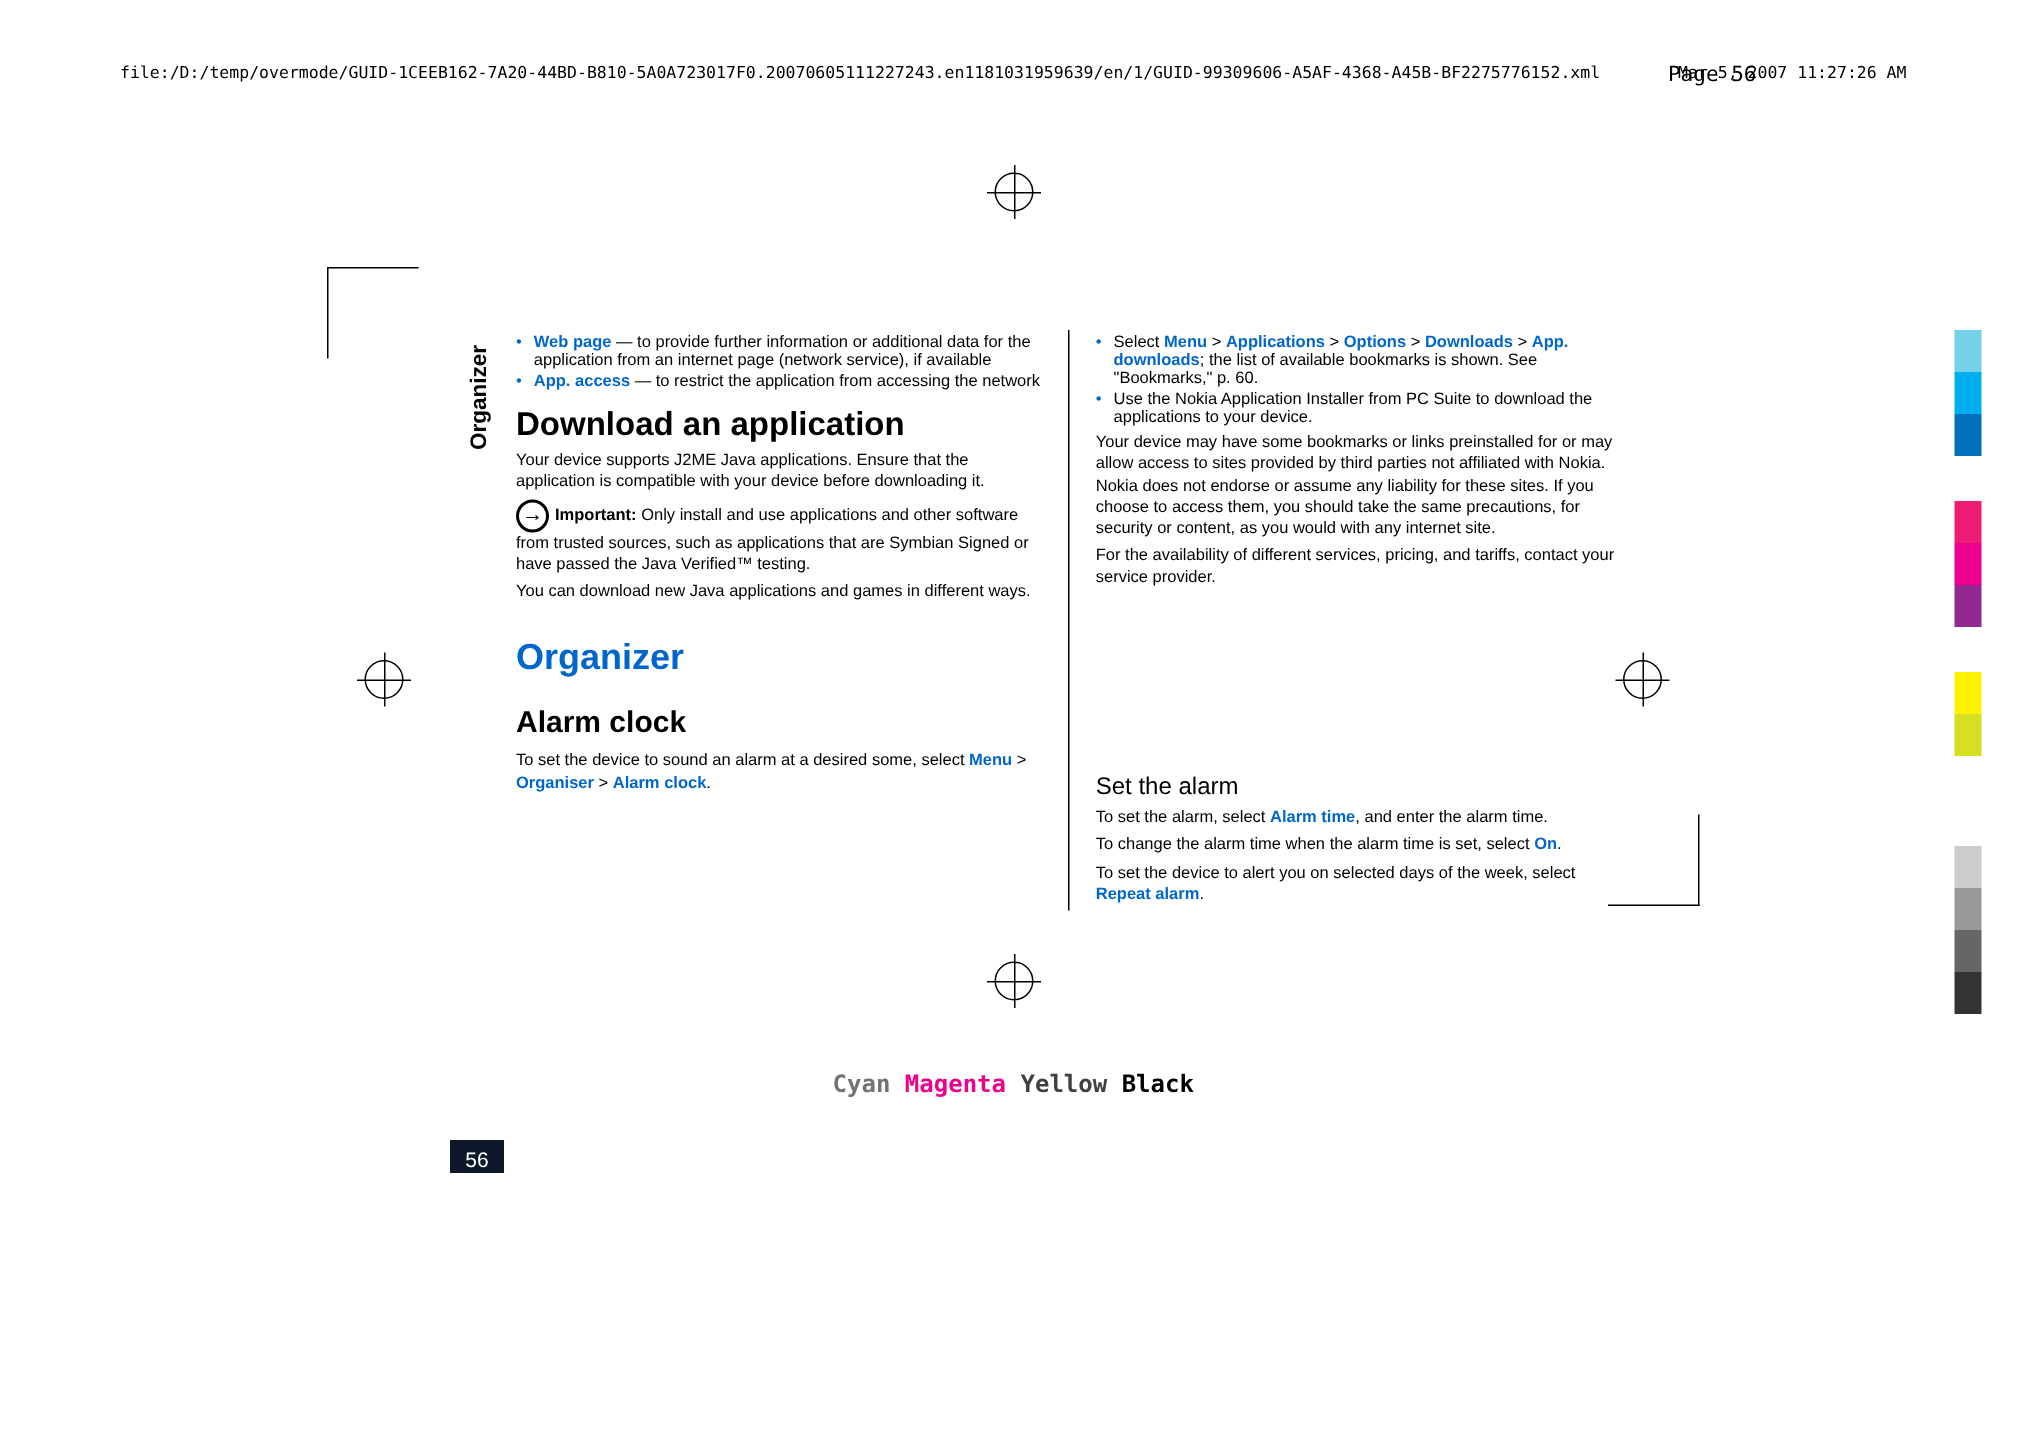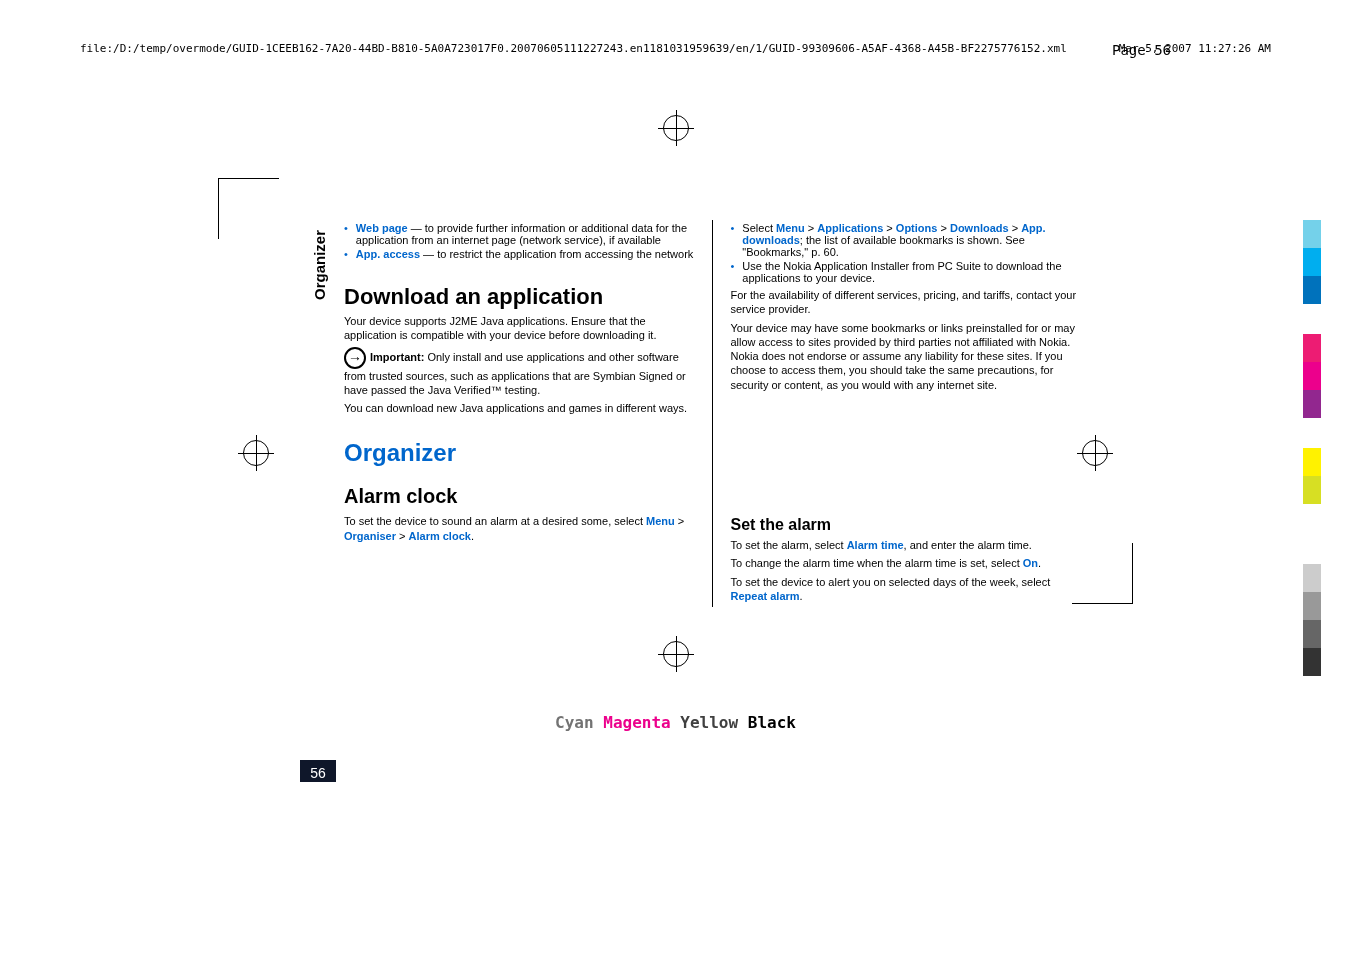--- a/index.html
+++ b/index.html
@@ -17,24 +17,24 @@
 .crop-right{position:absolute;top:440px;right:243px}
 .corner-tl{position:absolute;top:178px;left:218px;width:60px;height:60px;border-left:1px solid #000;border-top:1px solid #000}
 .corner-br{position:absolute;bottom:178px;right:218px;width:60px;height:60px;border-right:1px solid #000;border-bottom:1px solid #000}
 .content{position:absolute;top:220px;left:300px;width:780px;display:flex;gap:18px}
 .col{flex:1}
 .side-label{position:absolute;top:230px;left:311px;writing-mode:vertical-rl;transform:rotate(180deg);font-weight:bold;font-size:15px}
 .page-num{position:absolute;top:760px;left:300px;background:#0f172a;color:#fff;width:36px;height:26px;display:flex;align-items:center;justify-content:center;font-size:14px}
 .bullet{display:flex;margin:2px 0}
 .bullet-mark{color:#0066cc;margin-right:8px;flex-shrink:0}
 .link{color:#0066cc;font-weight:bold}
-h1{font-size:22px;font-weight:bold;margin:24px 0 4px}
+h1{font-size:22px;font-weight:bold;margin:10px 0 4px}
 h2{font-size:20px;font-weight:bold;margin:14px 0 6px}
 h2.blue{color:#0066cc;font-size:24px;margin:24px 0 18px}
-h3{font-size:16px;font-weight:bold;margin:10px 0 4px}
+h3{font-size:16px;font-weight:normal;margin:10px 0 4px}
 p{margin:4px 0;line-height:1.3}
 .icon-important{display:inline-block;width:18px;height:18px;border:2px solid #000;border-radius:50%;position:relative;margin-right:4px;vertical-align:middle}
 .icon-important::after{content:"→";position:absolute;top:-2px;left:2px;font-size:14px}
 .sep{border-left:1px solid #000;padding-left:18px}
 .colorbar{position:absolute;right:30px;top:220px;width:18px}
 .colorbar div{height:28px}
 .cmyk{position:absolute;bottom:50px;left:50%;transform:translateX(-50%);font-family:monospace;font-size:16px;font-weight:bold}
 .c-c{color:#737373}.c-m{color:#ec008c}.c-y{color:#404040}.c-k{color:#000}
 </style>
 </head>
@@ -83,22 +83,22 @@
 
 <div class="col sep">
 <div class="bullet">
           <span class="bullet-mark">•</span>
           <span><span>Select </span><span class="link">Menu</span><span> &gt; </span><span class="link">Applications</span><span> &gt; </span><span class="link">Options</span><span> &gt; </span><span class="link">Downloads</span><span> &gt; </span><span class="link">App. downloads</span><span>; the list of available bookmarks is shown. See "Bookmarks," p. 60.</span></span>
         </div>
 <div class="bullet">
           <span class="bullet-mark">•</span>
           <span>Use the Nokia Application Installer from PC Suite to download the applications to your device.</span>
         </div>
+<p>Your device may have some bookmarks or links preinstalled for or may allow access to sites provided by third parties not affiliated with Nokia. Nokia does not endorse or assume any liability for these sites. If you choose to access them, you should take the same precautions, for security or content, as you would with any internet site.</p>
 <p>For the availability of different services, pricing, and tariffs, contact your service provider.</p>
-<p>Your device may have some bookmarks or links preinstalled for or may allow access to sites provided by third parties not affiliated with Nokia. Nokia does not endorse or assume any liability for these sites. If you choose to access them, you should take the same precautions, for security or content, as you would with any internet site.</p>
 <div style="height:110px"></div>
 <h3>Set the alarm</h3>
 <p><span>To set the alarm, select </span><span class="link">Alarm time</span><span>, and enter the alarm time.</span></p>
 <p><span>To change the alarm time when the alarm time is set, select </span><span class="link">On</span><span>.</span></p>
 <p><span>To set the device to alert you on selected days of the week, select </span><span class="link">Repeat alarm</span><span>.</span></p>
 </div>
 </div>
 
 <div class="page-num">56</div>
 

